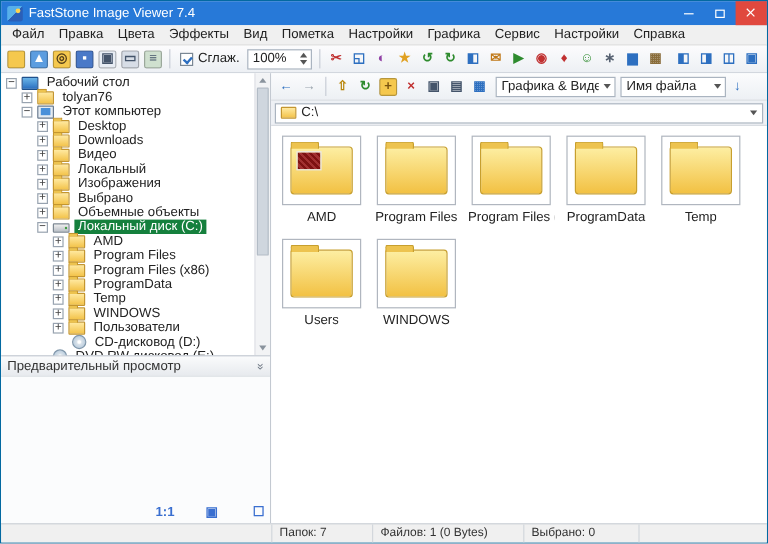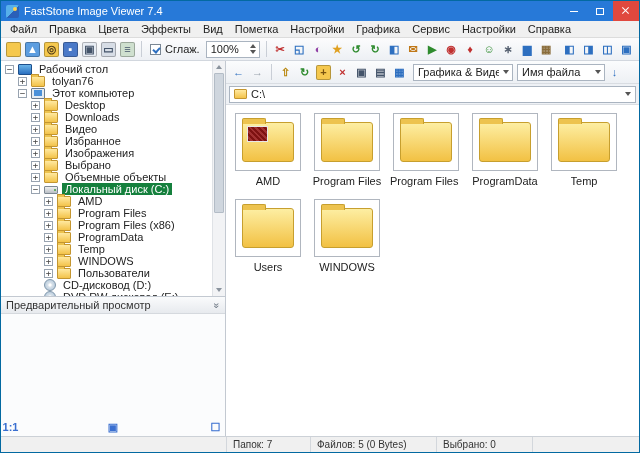--- a/index.html
+++ b/index.html
@@ -63,21 +63,21 @@
   .vscroll { width:13px; flex:none; background:#f2f3f5; border-left:1px solid #dfe2e6; display:flex; flex-direction:column; }
   .sbtn { height:12px; display:flex; align-items:center; justify-content:center; flex:none; }
   .struck { flex:1; position:relative; }
   .sthumb { position:absolute; left:1px; right:1px; top:0; height:140px; background:#cfd6de; border:1px solid #b3bcc6; border-radius:1px; }
   .tri-up-g { width:0;height:0;border:3px solid transparent;border-bottom:4px solid #8a939d;border-top:none; }
   .tri-down-g { width:0;height:0;border:3px solid transparent;border-top:4px solid #8a939d;border-bottom:none; }
 
   .preview-header { height:18px; flex:none; background:linear-gradient(#fafbfc,#e7eaee); border-top:1px solid #c3c9d1; border-bottom:1px solid #d5d9de; display:flex; align-items:center; justify-content:space-between; padding:0 5px; color:#333; }
   .collapse { color:#6a7480; transform:rotate(90deg); font-size:10px; }
   .preview-area { height:122px; flex:none; background:#fbfcfd; display:flex; flex-direction:column; justify-content:flex-end; }
-  .mini-tools { height:18px; display:flex; align-items:center; justify-content:space-between; gap:20px; color:#3a6fd0; font-size:10px; font-weight:bold; }
+  .mini-tools { height:18px; display:flex; align-items:center; justify-content:flex-end; gap:20px; color:#3a6fd0; font-size:10px; font-weight:bold; }
   .mini-tools .tb-btn { color:#3a6fd0; }
 
   
   .right { flex:1; display:flex; flex-direction:column; min-width:0; background:#eef1f5; }
   .nav-toolbar { height:23px; flex:none; display:flex; align-items:center; padding:0 3px; border-bottom:1px solid #d9dde2; background:linear-gradient(#fbfcfd,#edf0f4); }
   .combo.filter { width:100px; margin-left:4px; }
   .combo.sortf { width:88px; margin-left:4px; }
   .combo .ct { flex:1; overflow:hidden; white-space:nowrap; }
   .addressbar { height:21px; flex:none; display:flex; align-items:center; padding:1px 3px; border-bottom:1px solid #d9dde2; background:#eef1f5; }
   .addr-field { flex:1; height:17px; background:#fff; border:1px solid #aab4c0; display:flex; align-items:center; padding:0 4px; gap:4px; color:#222; }
@@ -265,21 +265,21 @@
               <span class="tlabel">Downloads</span>
             </div>
             <div class="trow" style="padding-left: 30px;">
               <span class="exp">+</span>
               <span class="ticon folder"></span>
               <span class="tlabel">Видео</span>
             </div>
             <div class="trow" style="padding-left: 30px;">
               <span class="exp">+</span>
               <span class="ticon folder"></span>
-              <span class="tlabel">Избранное</span>
+              <span class="tlabel">Локальный</span>
             </div>
             <div class="trow" style="padding-left: 30px;">
               <span class="exp">+</span>
               <span class="ticon folder"></span>
               <span class="tlabel">Изображения</span>
             </div>
             <div class="trow" style="padding-left: 30px;">
               <span class="exp">+</span>
               <span class="ticon folder"></span>
               <span class="tlabel">Выбрано</span>
@@ -322,21 +322,21 @@
             <div class="trow" style="padding-left: 43px;">
               <span class="exp">+</span>
               <span class="ticon folder"></span>
               <span class="tlabel">WINDOWS</span>
             </div>
             <div class="trow" style="padding-left: 43px;">
               <span class="exp">+</span>
               <span class="ticon folder"></span>
               <span class="tlabel">Пользователи</span>
             </div>
-            <div class="trow" style="padding-left: 30px;">
+            <div class="trow" style="padding-left: 30px; margin-left: 16px;">
               <span class="exp hid"></span>
               <span class="ticon cd"></span>
               <span class="tlabel">CD-дисковод (D:)</span>
             </div>
             <div class="trow" style="padding-left: 30px;">
               <span class="exp hid"></span>
               <span class="ticon cd"></span>
               <span class="tlabel">DVD RW дисковод (E:)</span>
             </div>
           </div>
@@ -473,17 +473,17 @@
               <div class="fname">WINDOWS</div>
             </div>
           </div>
       </div>
     </div>
   </div>
 
   <div class="statusbar">
     <span class="sb-cell sb-0"></span>
     <span class="sb-cell sb-1">Папок: 7</span>
-    <span class="sb-cell sb-2">Файлов: 5 (0 Bytes)</span>
+    <span class="sb-cell sb-2">Файлов: 1 (0 Bytes)</span>
     <span class="sb-cell sb-3">Выбрано: 0</span>
     <span class="sb-cell sb-last"></span>
   </div>
 </div>
 
 </body></html>

